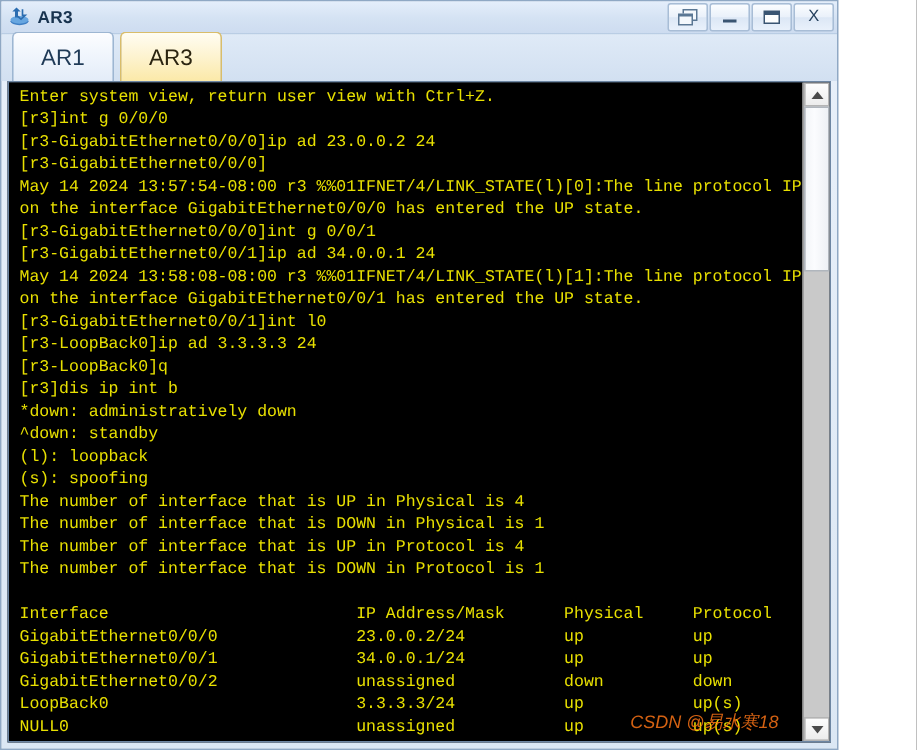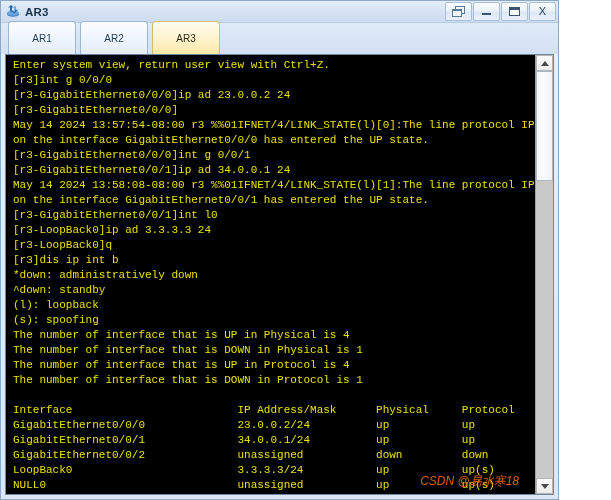--- a/index.html
+++ b/index.html
@@ -124,21 +124,21 @@
     margin-right: 4px;
     padding: 16px 10px;
     box-sizing: border-box;
     border: 1px solid #9db6d2;
     border-bottom: none;
     border-radius: 4px 4px 0 0;
     background: linear-gradient(to bottom, #fcfdff 0%, #eef4fc 55%, #e3ecf8 100%);
     display: flex;
     align-items: center;
     justify-content: center;
-    font-size: 10px;
+    font-size: 15px;
     color: #1f3a57;
     white-space: nowrap;
   }
   .tab.active {
     background: linear-gradient(to bottom, #fffdf2 0%, #fdf3cf 50%, #fbe9a8 100%);
     border-color: #d9bd6a;
     color: #2b2410;
     font-weight: normal;
   }
 
@@ -261,23 +261,20 @@
       </span>
       <span class="win-btn">
         <span class="glyph">X</span>
       </span>
     </span>
   </div>
 
   <div id="tab-strip">
       <div class="tab">
         <span>AR1</span>
-      </div>
-      <div class="tab">
-        <span>AR2</span>
       </div>
       <div class="tab active">
         <span>AR3</span>
       </div>
     </div>
 
   <div id="terminal-wrap">
     <div id="terminal">
       <div id="console-lines"><div>Enter system view, return user view with Ctrl+Z.</div><div>[r3]int g 0/0/0</div><div>[r3-GigabitEthernet0/0/0]ip ad 23.0.0.2 24</div><div>[r3-GigabitEthernet0/0/0]</div><div>May 14 2024 13:57:54-08:00 r3 %%01IFNET/4/LINK_STATE(l)[0]:The line protocol IP</div><div>on the interface GigabitEthernet0/0/0 has entered the UP state.</div><div>[r3-GigabitEthernet0/0/0]int g 0/0/1</div><div>[r3-GigabitEthernet0/0/1]ip ad 34.0.0.1 24</div><div>May 14 2024 13:58:08-08:00 r3 %%01IFNET/4/LINK_STATE(l)[1]:The line protocol IP</div><div>on the interface GigabitEthernet0/0/1 has entered the UP state.</div><div>[r3-GigabitEthernet0/0/1]int l0</div><div>[r3-LoopBack0]ip ad 3.3.3.3 24</div><div>[r3-LoopBack0]q</div><div>[r3]dis ip int b</div><div>*down: administratively down</div><div>^down: standby</div><div>(l): loopback</div><div>(s): spoofing</div><div>The number of interface that is UP in Physical is 4</div><div>The number of interface that is DOWN in Physical is 1</div><div>The number of interface that is UP in Protocol is 4</div><div>The number of interface that is DOWN in Protocol is 1</div><div></div><div>Interface                         IP Address/Mask      Physical     Protocol</div><div>GigabitEthernet0/0/0              23.0.0.2/24          up           up</div><div>GigabitEthernet0/0/1              34.0.0.1/24          up           up</div><div>GigabitEthernet0/0/2              unassigned           down         down</div><div>LoopBack0                         3.3.3.3/24           up           up(s)</div><div>NULL0                             unassigned           up           up(s)</div><div>[r3]</div></div>
       <div id="watermark">CSDN @易水寒18</div>

